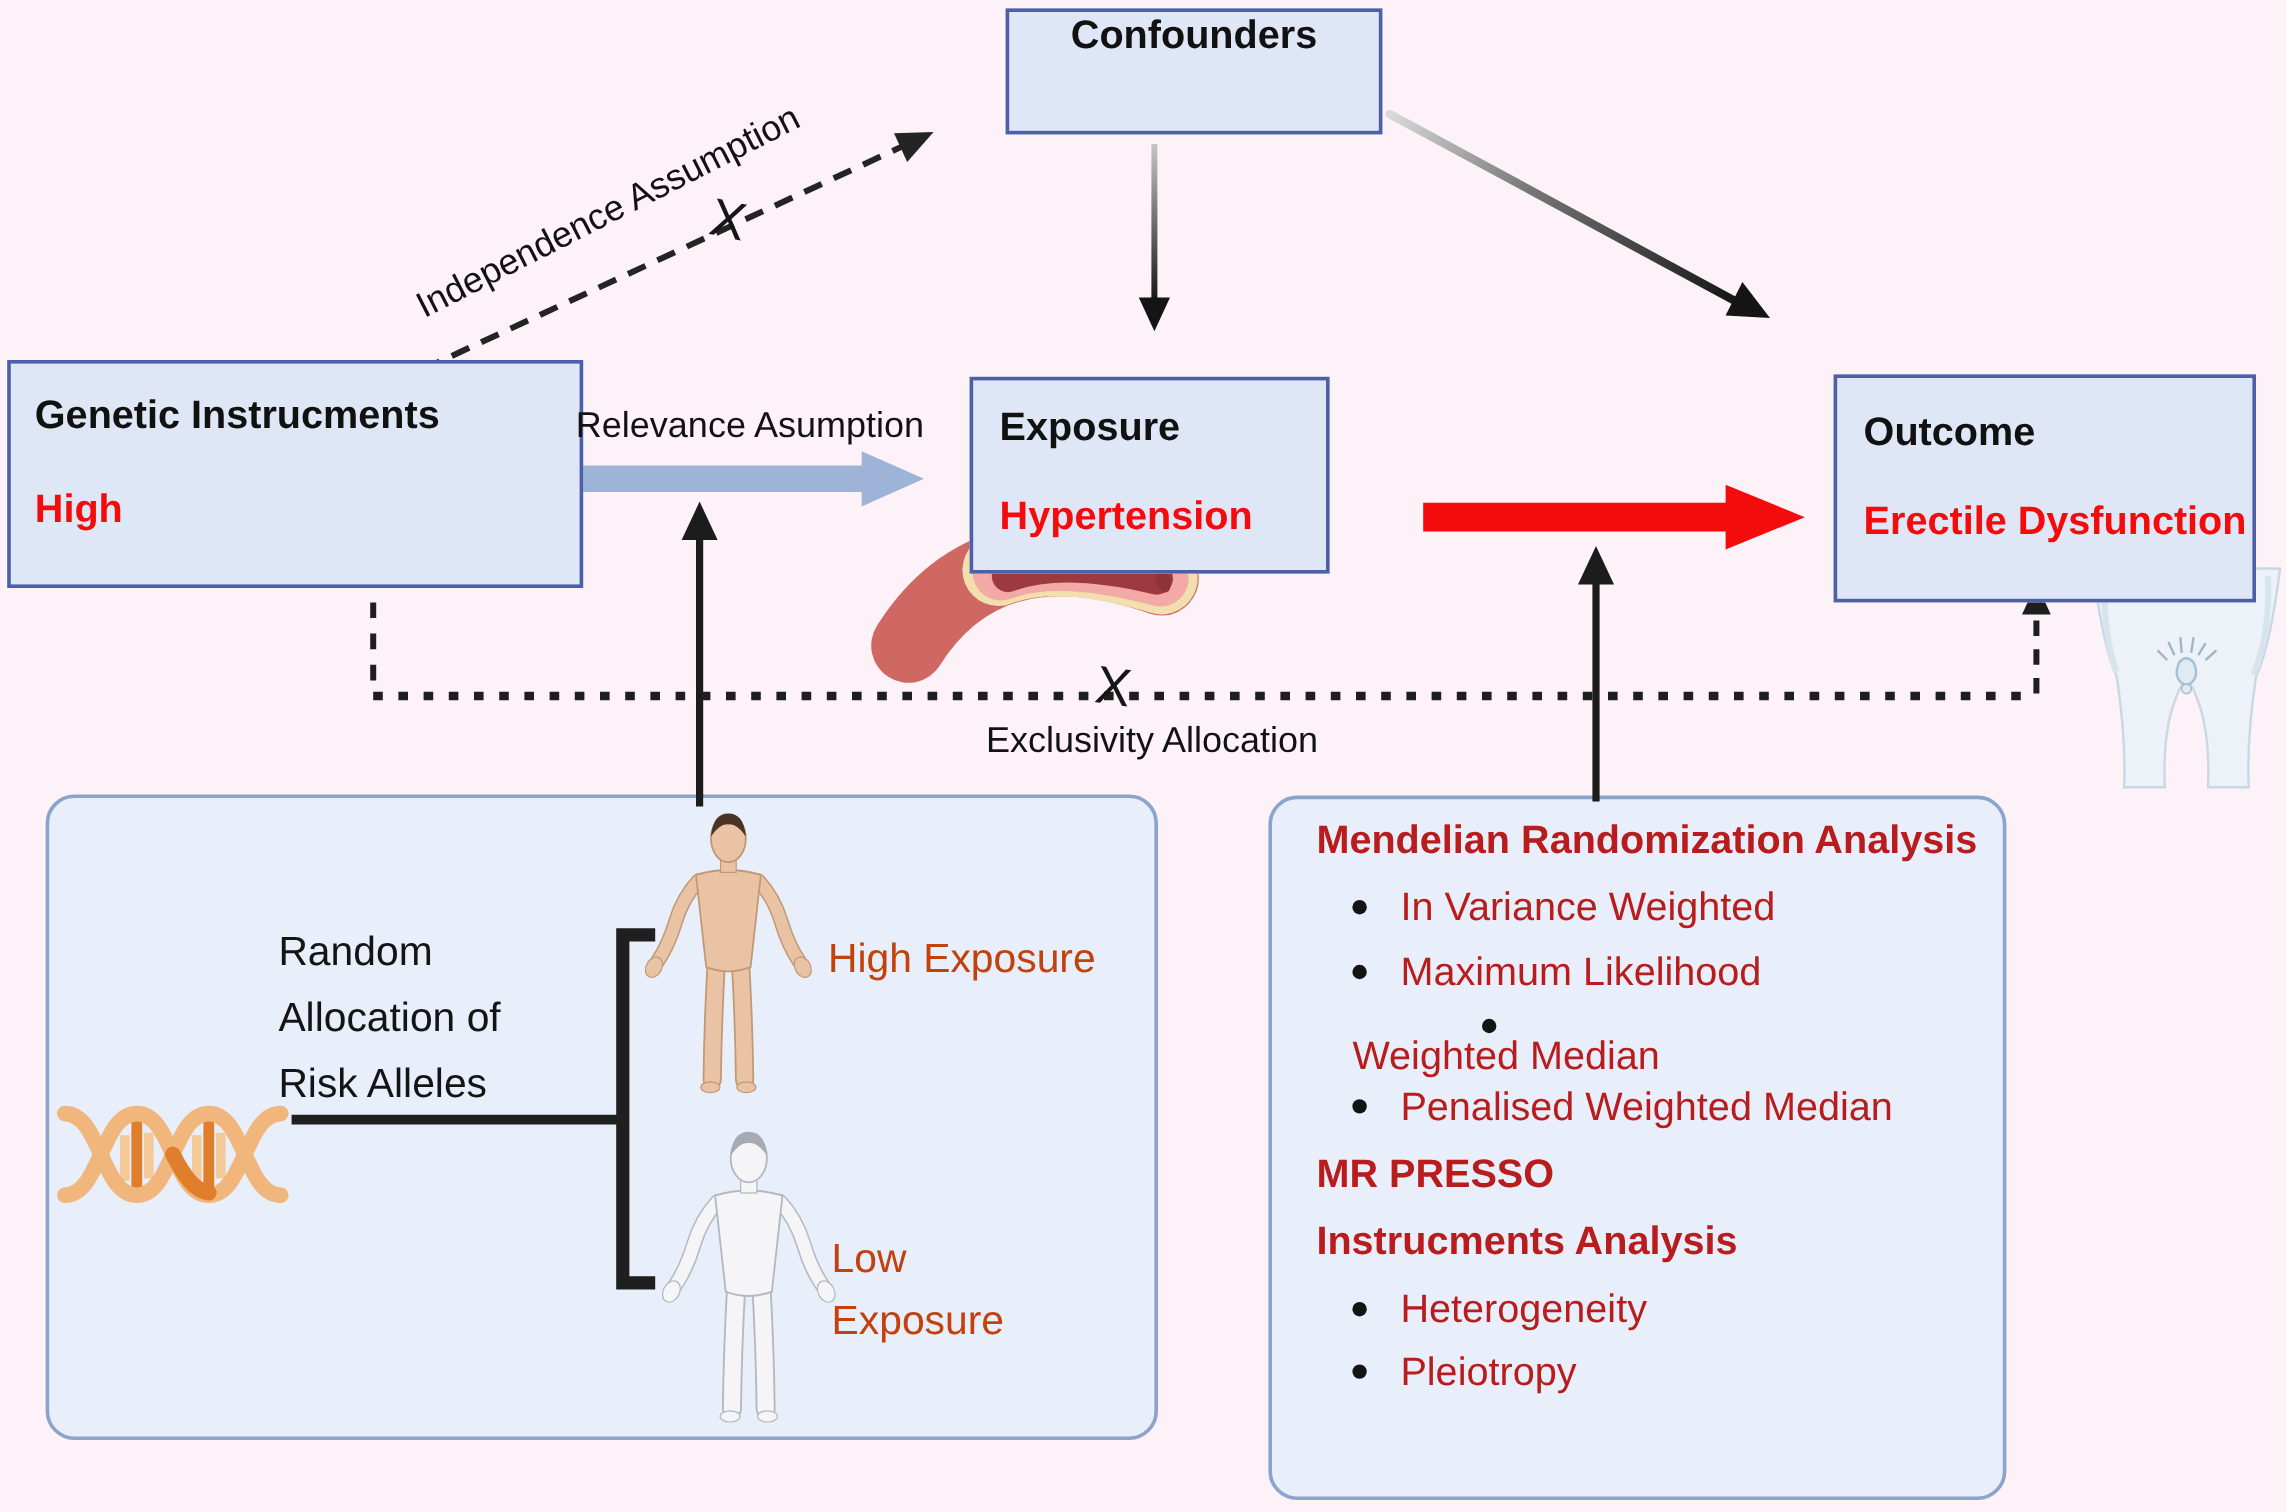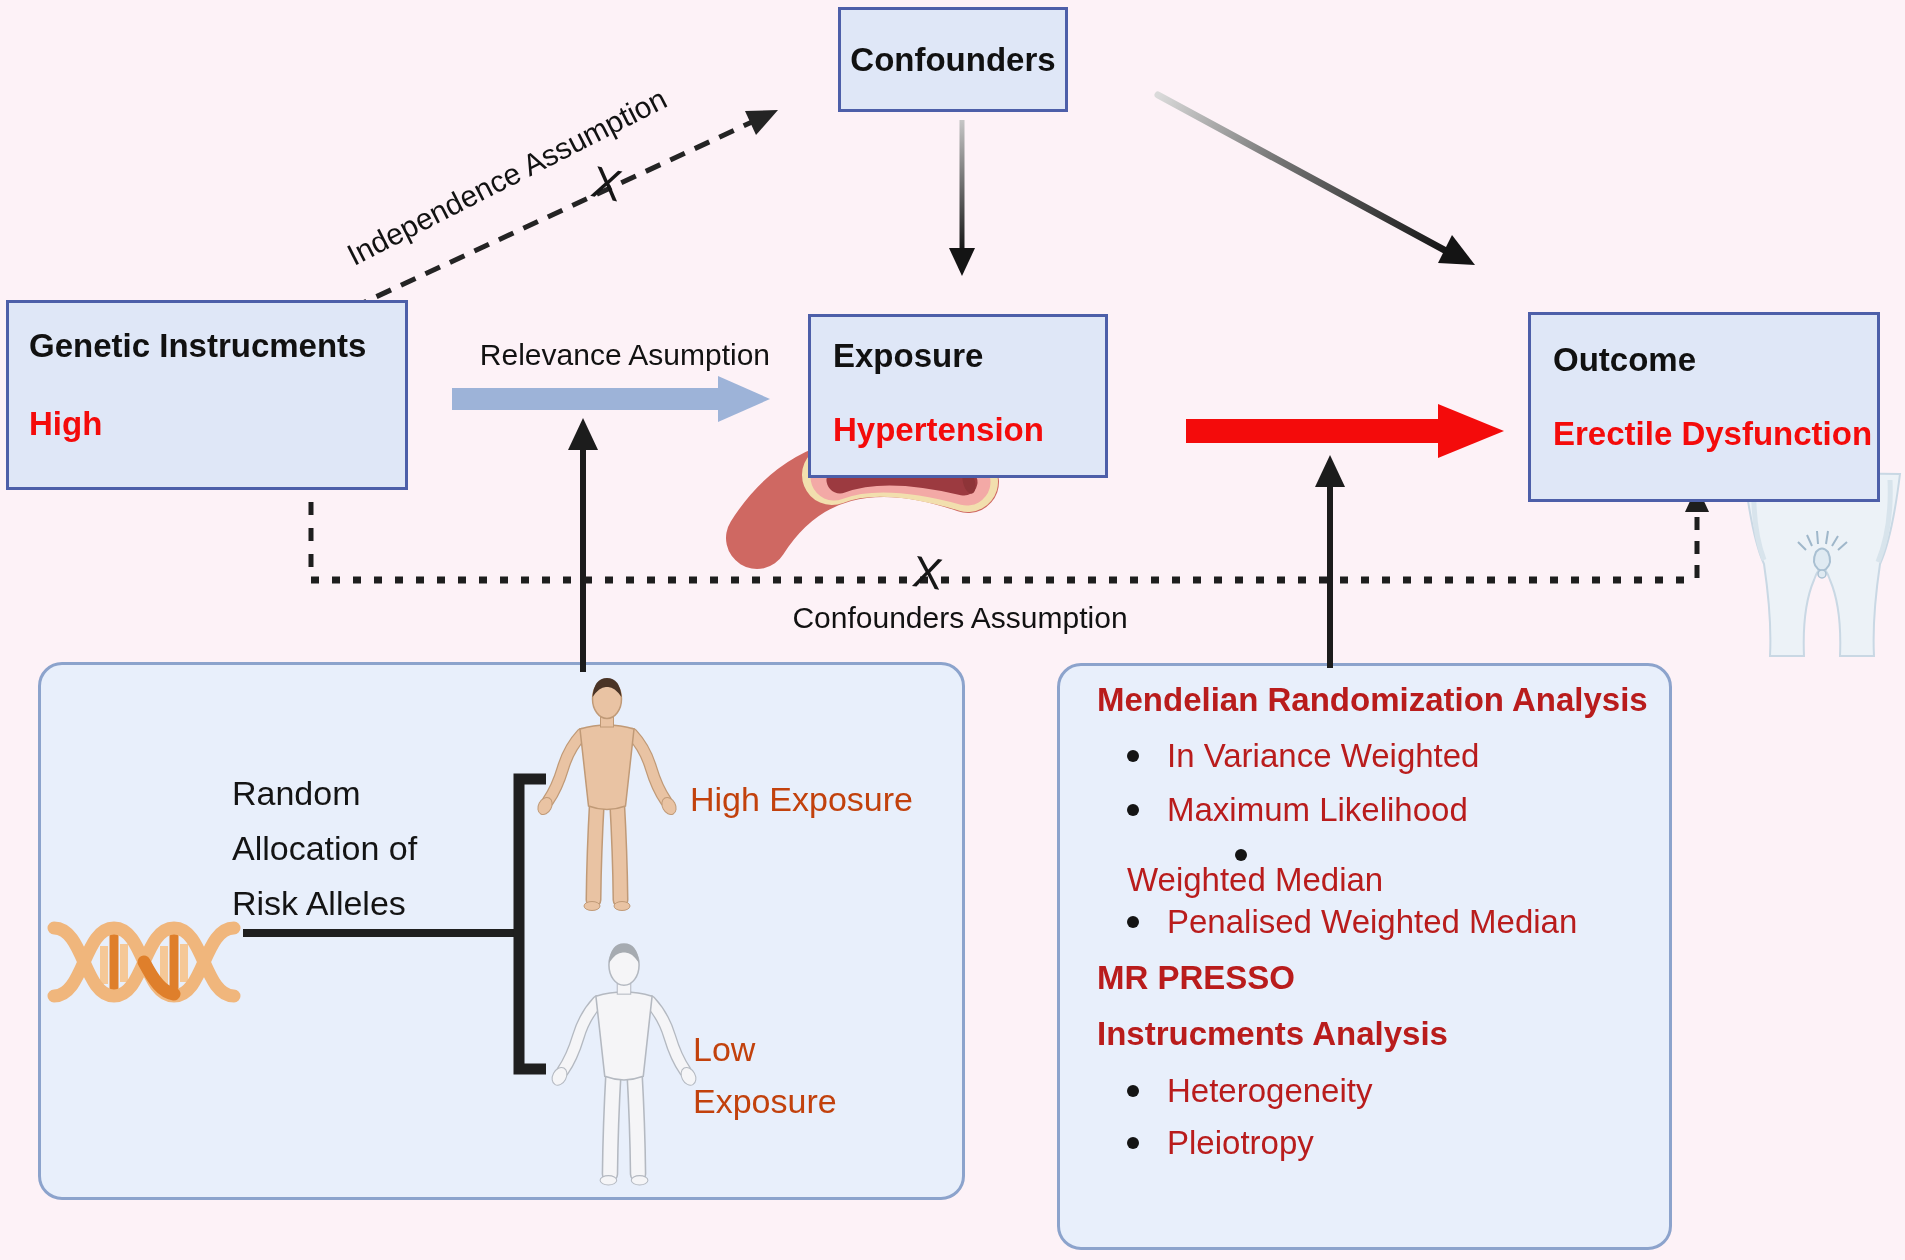--- a/index.html
+++ b/index.html
@@ -13,23 +13,23 @@
     position:relative;background:var(--background);
     font-family:"Liberation Sans", sans-serif;color:#141414;
   }
   
   .node{
     position:absolute;background:var(--node-fill);
     border:3px solid var(--node-border);z-index:3;
   }
   .node .t1{position:absolute;font-size:33px;font-weight:bold;color:#111;white-space:nowrap;}
   .node .t2{position:absolute;font-size:33px;font-weight:bold;color:var(--highlight-red);white-space:nowrap;}
-  #box-confounders{left:838px;top:7px;width:230px;height:105px;display:flex;align-items:center;justify-content:center;}
+  #box-confounders{left:838px;top:7px;width:314px;height:105px;display:flex;justify-content:center;}
   #box-confounders .t1{position:static;}
-  #box-genetic{left:6px;top:300px;width:402px;height:190px;}
+  #box-genetic{left:6px;top:300px;width:480px;height:190px;}
   #box-genetic .t1{left:20px;top:24px;}
   #box-genetic .t2{left:20px;top:102px;}
   #box-exposure{left:808px;top:314px;width:300px;height:164px;}
   #box-exposure .t1{left:22px;top:20px;}
   #box-exposure .t2{left:22px;top:94px;}
   #box-outcome{left:1528px;top:312px;width:352px;height:190px;}
   #box-outcome .t1{left:22px;top:26px;}
   #box-outcome .t2{left:22px;top:100px;}
   
   .panel{
@@ -188,21 +188,21 @@
   <div class="t1">Exposure</div>
   <div class="t2">Hypertension</div>
 </div>
 <div class="node" id="box-outcome">
   <div class="t1">Outcome</div>
   <div class="t2">Erectile Dysfunction</div>
 </div>
 
 <div class="assume" id="lbl-independence">Independence Assumption</div>
 <div class="assume" id="lbl-relevance">Relevance Asumption</div>
-<div class="assume" id="lbl-exclusivity">Confounders Assumption</div>
+<div class="assume" id="lbl-exclusivity">Exclusivity Allocation</div>
 <span class="xmark" id="x-independence">X</span>
 <span class="xmark" id="x-exclusivity">X</span>
 
 <div class="alloc-line" style="top:774px;">Random</div>
 <div class="alloc-line" style="top:829px;">Allocation of</div>
 <div class="alloc-line" style="top:884px;">Risk Alleles</div>
 <div class="fig-label" style="left:690px;top:780px;">High Exposure</div>
 <div class="fig-label" style="left:693px;top:1030px;">Low</div>
 <div class="fig-label" style="left:693px;top:1082px;">Exposure</div>
 

